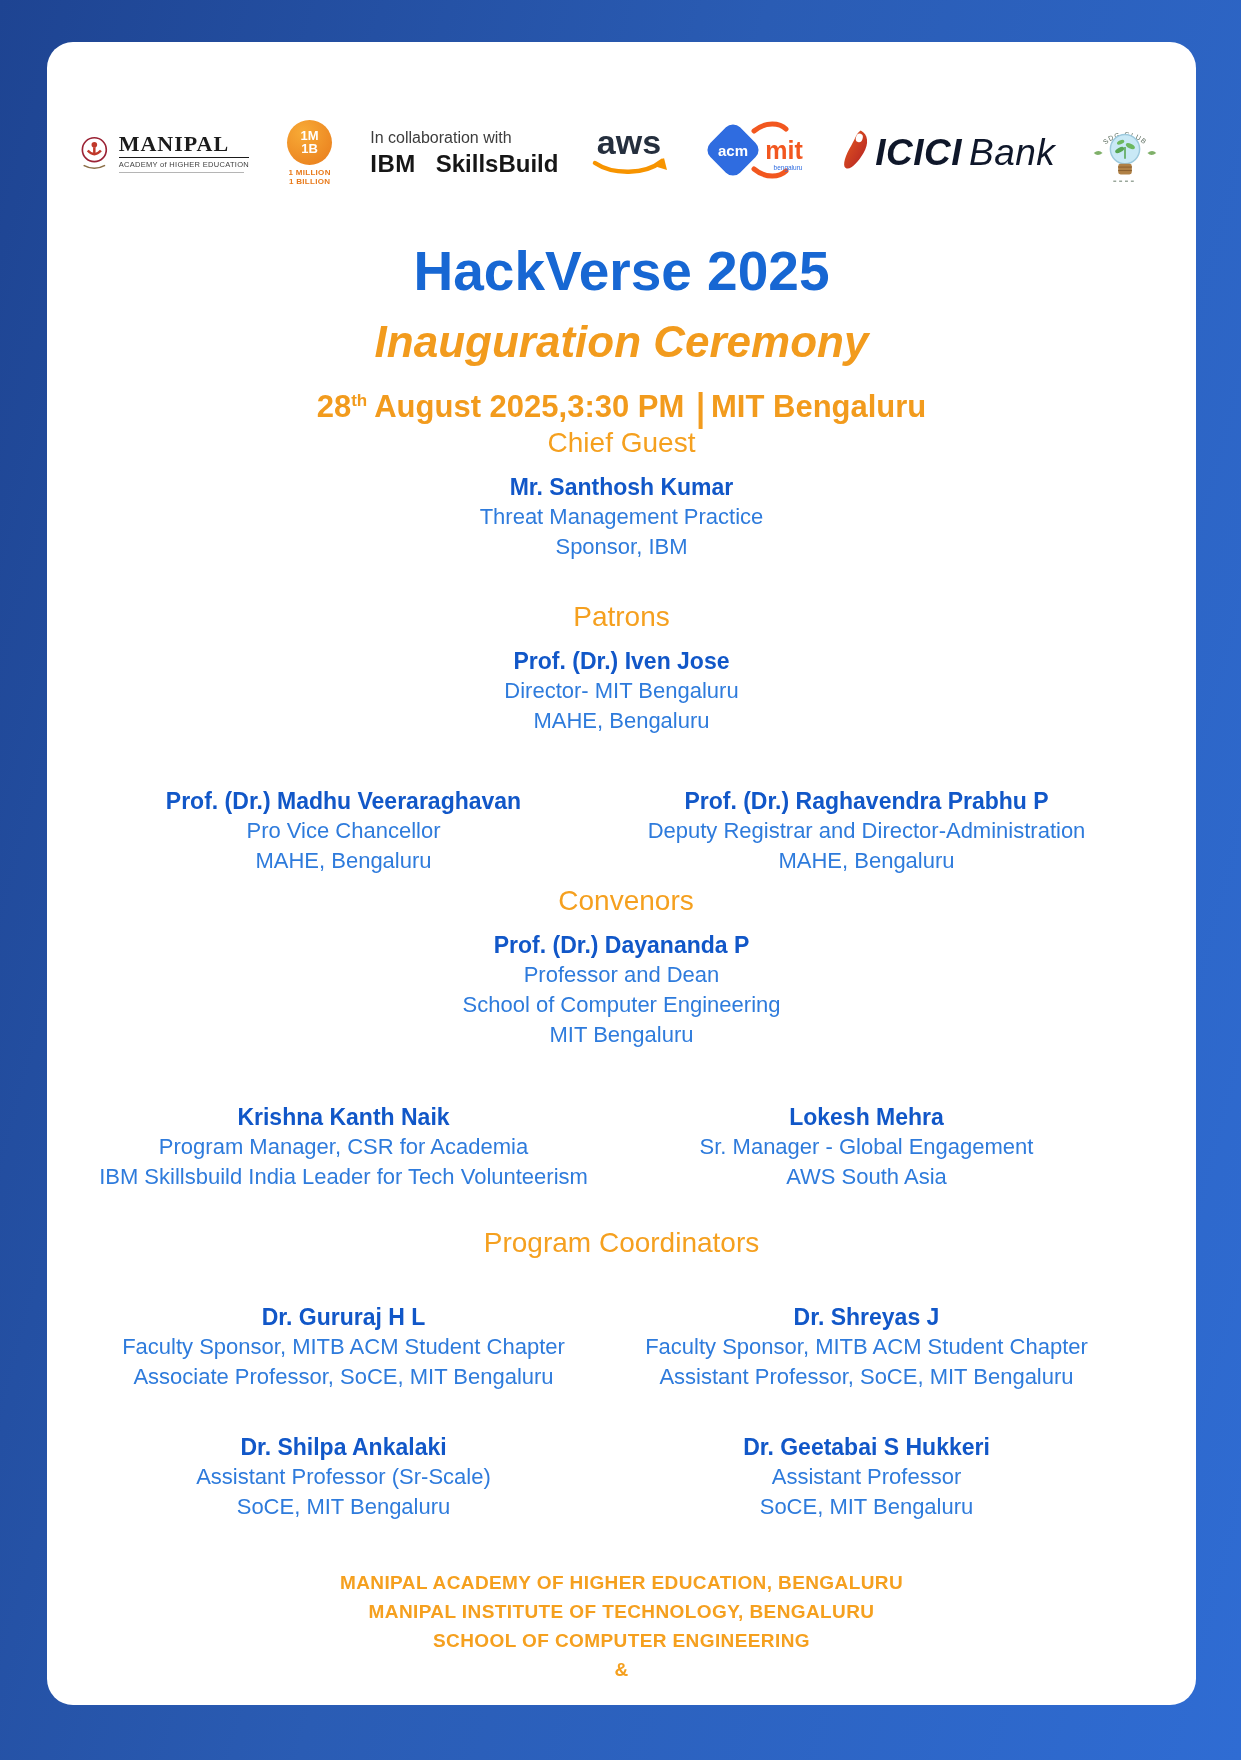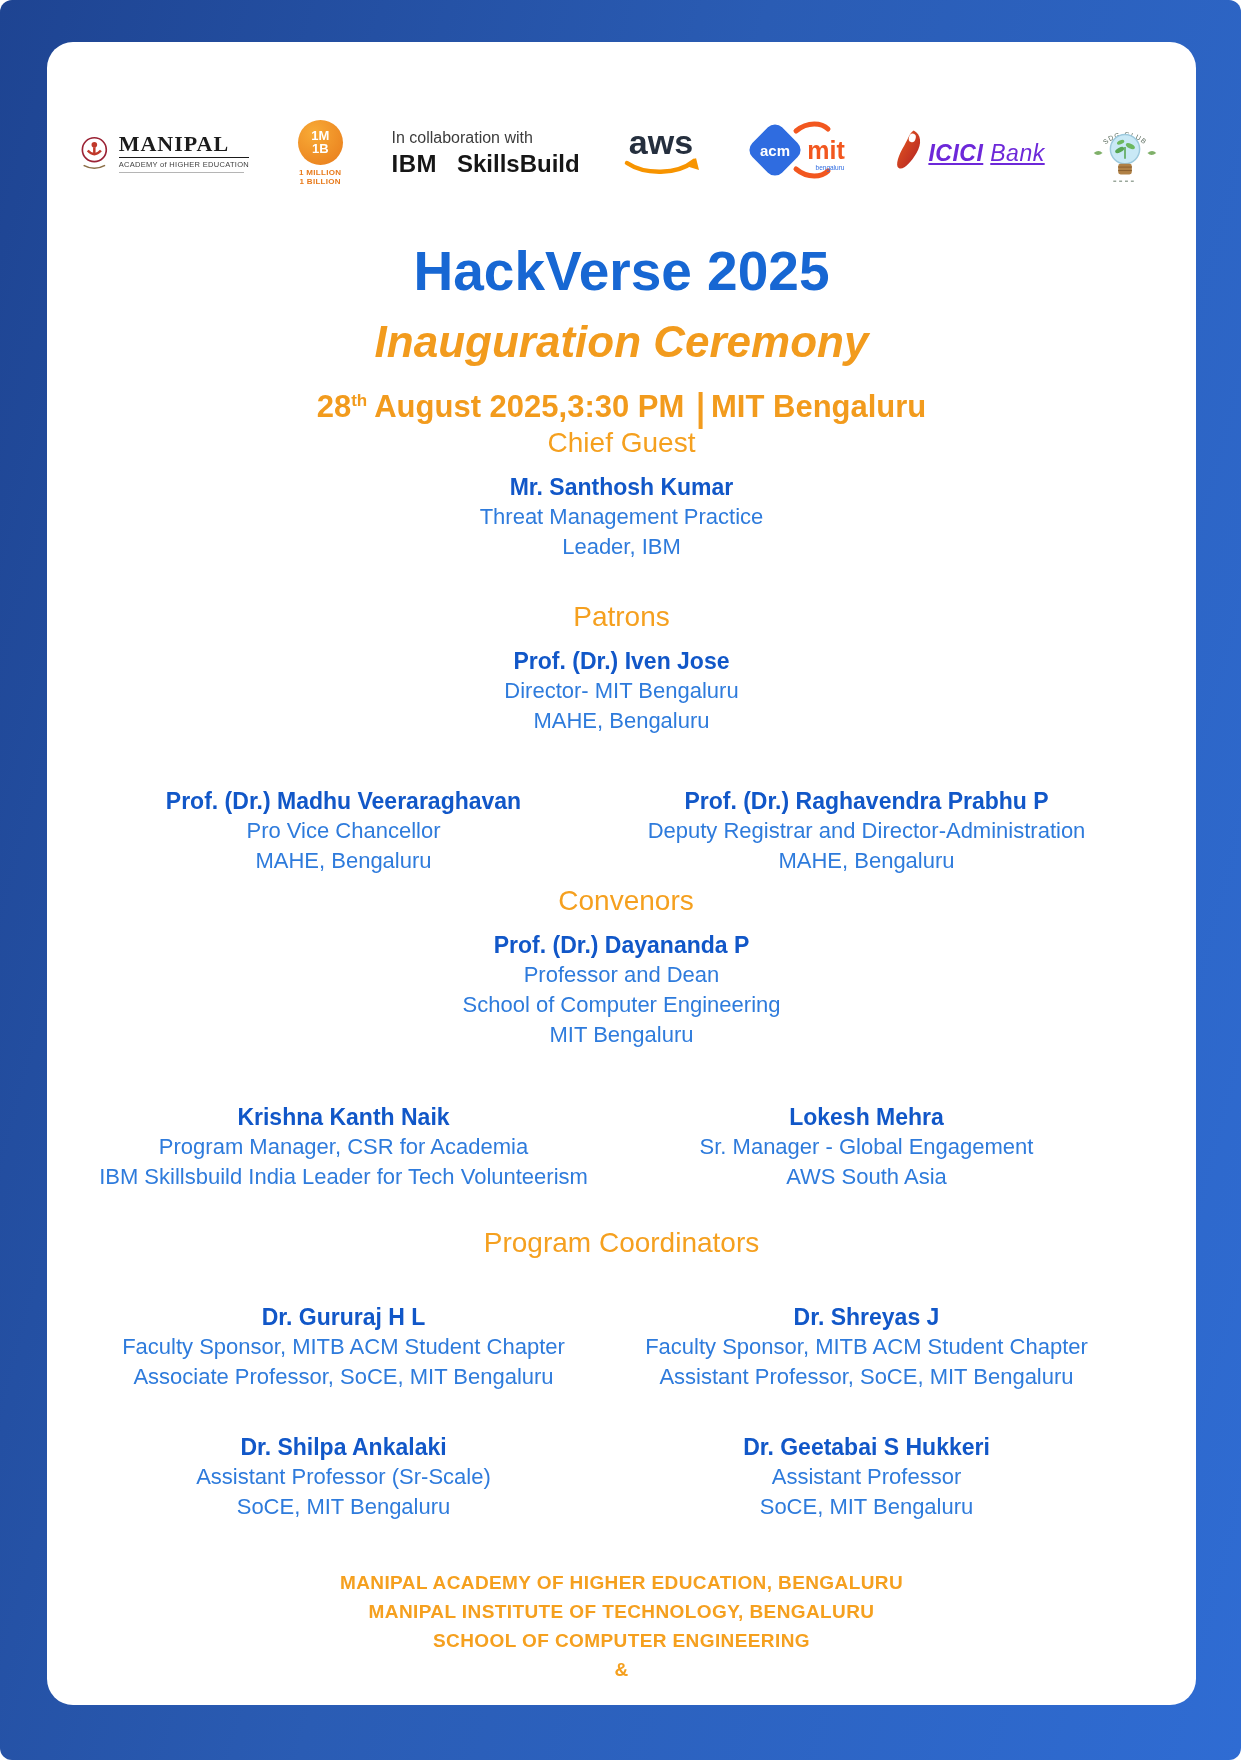--- a/index.html
+++ b/index.html
@@ -1,17 +1,17 @@
 <!DOCTYPE html>
 <html><head>
 <meta charset="utf-8">
 <style>
   html,body{margin:0;padding:0;width:1241px;height:1760px;overflow:hidden;}
   .frame{position:relative;width:1241px;height:1760px;
-    background:linear-gradient(105deg,#1e4492 0%,#2a5cb4 45%,#2f6cd3 100%);border-radius:12px;}
+    background:linear-gradient(105deg,#1e4492 0%,#2a5cb4 45%,#2f6cd3 100%);}
   .card{position:absolute;left:47px;top:42px;width:1149px;height:1663px;
     background:#ffffff;border-radius:26px;overflow:hidden;text-align:center;
     font-family:"Liberation Sans",sans-serif;}
 
   
   .logo-row{display:flex;align-items:center;justify-content:space-between;
     margin:70px 30px 0 30px;height:82px;}
   .logo{flex:0 0 auto;}
 
   .manipal{display:flex;align-items:center;gap:7px;width:172px;text-align:left;}
@@ -29,21 +29,21 @@
   .onemb-caption{font-size:8px;font-weight:bold;color:#e87a1b;line-height:1.15;
     margin-top:3px;letter-spacing:0.3px;}
 
   .collab{text-align:left;}
   .collab-prefix{font-size:16px;color:#3c3c3c;}
   .collab-brand{font-size:24px;color:#161616;margin-top:3px;}
   .collab-brand .ibm{font-weight:bold;letter-spacing:0.5px;}
   .collab-brand .sb{font-weight:bold;margin-left:20px;}
 
   .icici{display:flex;align-items:center;gap:3px;}
-  .icici-text{font-style:italic;color:#6d28d9;font-size:23px;letter-spacing:0.5px;white-space:nowrap;text-decoration:underline;}
+  .icici-text{font-style:italic;color:#0f172a;font-size:37px;letter-spacing:0.5px;white-space:nowrap;}
   .icici-name{font-weight:bold;}
   .icici-bank{margin-left:7px;}
 
   
   .title{font-size:55px;font-weight:bold;color:#1767d3;margin-top:46px;line-height:62px;}
   .subtitle{font-size:44px;font-weight:bold;font-style:italic;color:#f29b1d;
     margin-top:14px;line-height:52px;}
   .date-line{font-size:31px;font-weight:bold;color:#f29b1d;margin-top:14px;line-height:38px;}
   .date-line sup{font-size:17px;}
   .date-rest{margin-left:7px;}
@@ -170,21 +170,21 @@
     <div class="title">HackVerse 2025</div>
     <div class="subtitle">Inauguration Ceremony</div>
     <div class="date-line">
       <span>28</span><sup>th</sup><span class="date-rest">August 2025,3:30 PM</span><span class="date-sep">|</span><span class="venue">MIT Bengaluru</span>
     </div>
 
     <div class="sec-heading mt-chief">Chief Guest</div>
     <div class="person">
       <div class="p-name">Mr. Santhosh Kumar</div>
       <div class="p-line">Threat Management Practice</div>
-      <div class="p-line">Leader, IBM</div>
+      <div class="p-line">Sponsor, IBM</div>
     </div>
 
     <div class="sec-heading mt-patrons">Patrons</div>
     <div class="person">
       <div class="p-name">Prof. (Dr.) Iven Jose</div>
       <div class="p-line">Director- MIT Bengaluru</div>
       <div class="p-line">MAHE, Bengaluru</div>
     </div>
     <div class="two-col">
       <div class="col person">

